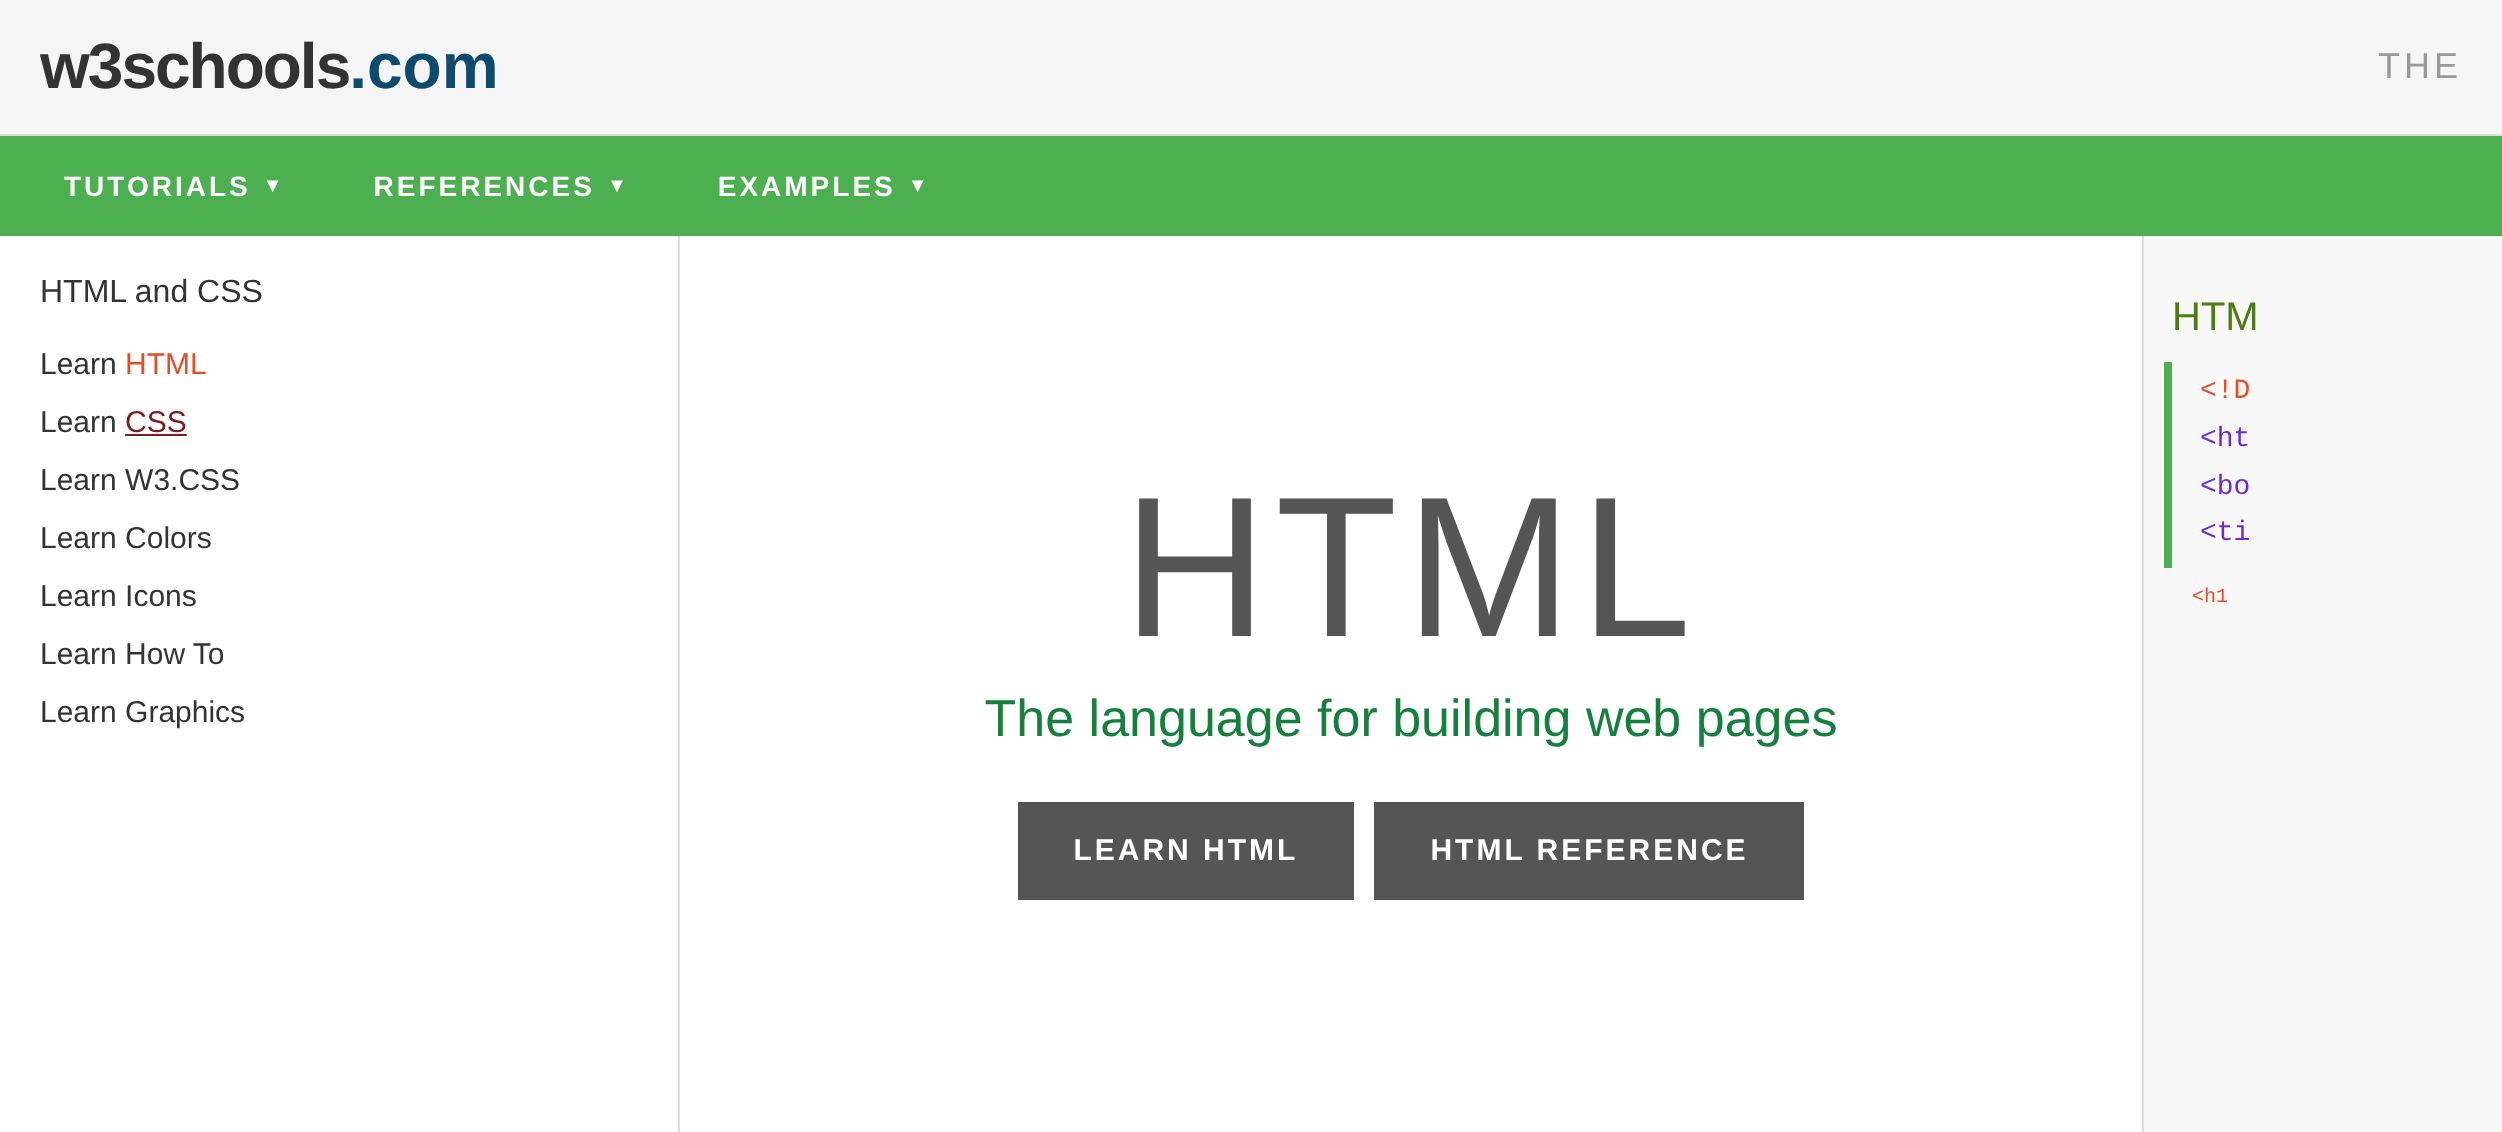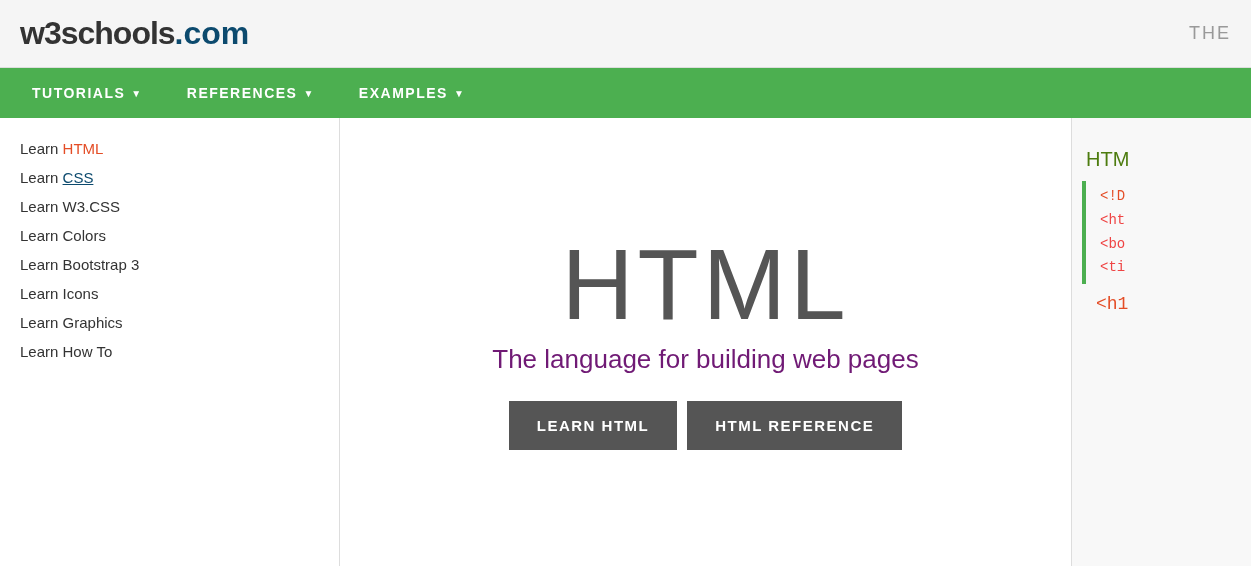--- a/index.html
+++ b/index.html
@@ -107,21 +107,21 @@
       color: #333;
       text-decoration: none;
       cursor: pointer;
     }
 
     .sidebar-link span.html-color {
       color: #e44d26;
     }
 
     .sidebar-link span.css-color {
-      color: #0c4a6e;
+      color: #7f1d1d;
       text-decoration: underline;
     }
 
     
     #content-area {
       flex: 1;
       display: flex;
       flex-direction: column;
       align-items: center;
       justify-content: center;
@@ -132,21 +132,21 @@
       font-size: 100px;
       font-weight: 300;
       color: #555;
       letter-spacing: 4px;
       margin-bottom: 10px;
       line-height: 1;
     }
 
     #hero-subtitle {
       font-size: 26px;
-      color: #701a75;
+      color: #15803d;
       margin-bottom: 26px;
       text-align: center;
     }
 
     #hero-buttons {
       display: flex;
       gap: 10px;
     }
 
     .hero-btn {
@@ -187,27 +187,27 @@
       border-left: 4px solid #4CAF50;
       margin-left: 10px;
     }
 
     .code-line {
       display: block;
       white-space: nowrap;
     }
 
     .code-red { color: #e44d26; }
-    .code-blue { color: #ef4444; }
+    .code-blue { color: #6d28d9; }
 
     .code-bottom {
       margin-top: 6px;
       padding: 4px 14px;
       font-family: Consolas, "Courier New", monospace;
-      font-size: 18px;
+      font-size: 10px;
       margin-left: 10px;
     }
   </style>
 </head>
 <body>
 
 <div id="top-bar">
   <div id="logo-container">
     <span id="logo-w3">w3schools</span>
       <span id="logo-com">.com</span>
@@ -226,32 +226,32 @@
   </div>
   <div class="nav-item">
     <span>EXAMPLES</span>
     <span class="nav-arrow">▼</span>
   </div>
 </div>
 
 <div id="main-layout">
 
   <div id="sidebar">
+    <div id="sidebar-category">HTML and CSS</div>
     <a class="sidebar-link">
       Learn <span class="html-color">HTML</span>
     </a>
     <a class="sidebar-link">
       Learn <span class="css-color">CSS</span>
     </a>
     <a class="sidebar-link">Learn W3.CSS</a>
     <a class="sidebar-link">Learn Colors</a>
-    <a class="sidebar-link">Learn Bootstrap 3</a>
     <a class="sidebar-link">Learn Icons</a>
+    <a class="sidebar-link">Learn How To</a>
     <a class="sidebar-link">Learn Graphics</a>
-    <a class="sidebar-link">Learn How To</a>
   </div>
 
   <div id="content-area">
     <div id="hero-title">HTML</div>
     <div id="hero-subtitle">The language for building web pages</div>
     <div id="hero-buttons">
       <button class="hero-btn">LEARN HTML</button>
       <button class="hero-btn">HTML REFERENCE</button>
     </div>
   </div>

